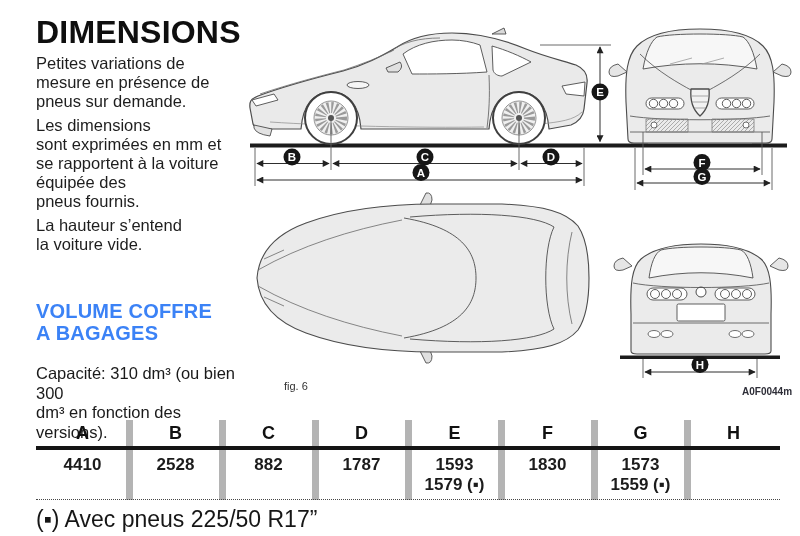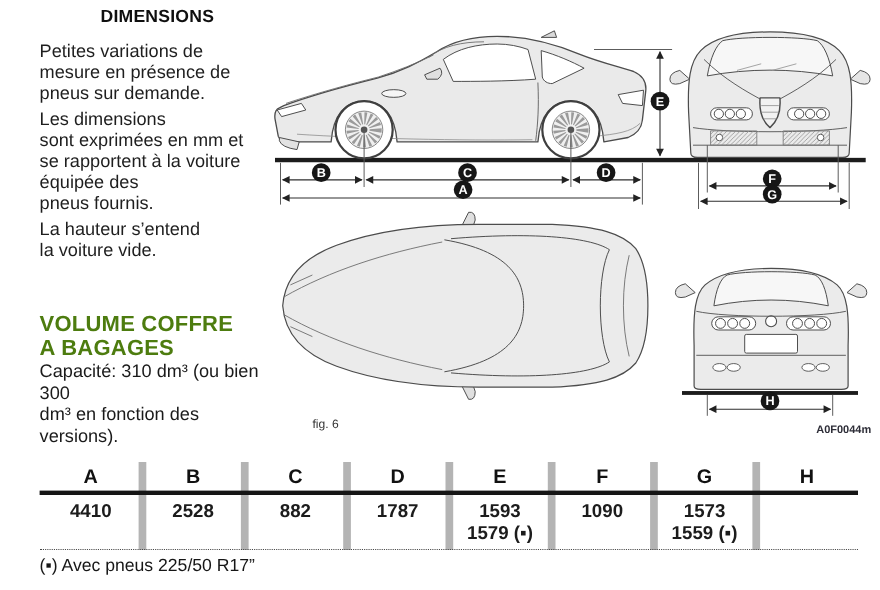--- a/index.html
+++ b/index.html
@@ -6,49 +6,49 @@
   body {
     width:800px; height:536px; background:#ffffff;
     font-family:"Liberation Sans", sans-serif; color:#1a1a1a;
     position:relative; overflow:hidden;
   }
   .page { position:absolute; inset:0; background:#fff; }
 
   
   .left-col { position:absolute; left:36px; top:3px; width:214px; }
   .page-title {
-    font-size:16px; line-height:26px; font-weight:bold; letter-spacing:.2px;
-    margin:0 0 9px 0; color:#0f0f0f;text-align:center;
+    font-size:32px; line-height:26px; font-weight:bold; letter-spacing:.2px;
+    margin:16px 0 9px 0; color:#0f0f0f;
   }
   .para {
     font-size:16.5px; line-height:19px; margin:0 0 5px 0;
     white-space:pre-line; color:#1e1e1e;
   }
   .vol-heading {
-    font-size:20px; line-height:22px; font-weight:bold; color:#4d7c0f;
-    margin:46px 0 1px 0; white-space:pre-line; letter-spacing:.2px;
+    font-size:20px; line-height:22px; font-weight:bold; color:#3b82f6;
+    margin:46px 0 20px 0; white-space:pre-line; letter-spacing:.2px;
   }
   .vol-text { font-size:16.5px; line-height:19.5px; margin:0; white-space:pre-line; }
 
   
   svg.diagram { position:absolute; left:240px; top:12px; }
   .fig-caption { position:absolute; left:284px; top:380px; font-size:11px; color:#333; }
   .fig-code { position:absolute; left:742px; top:386px; font-size:10px; font-weight:bold; color:#2e2e38; }
 
   
   .dim-table { position:absolute; left:36px; top:420px; width:744px; }
   .sep { position:absolute; top:0; bottom:0; width:7px; background:#b4b4b4; }
   .thead, .tbody { position:relative; display:grid; grid-template-columns:repeat(8,1fr); text-align:center; }
   .thead { height:26px; align-items:center; font-size:18px; font-weight:bold; color:#111; }
   .rule { position:relative; height:4px; background:#151515; }
   .tbody {
     padding:5px 0 4px 0; min-height:40px; font-size:17px; line-height:20px;
     white-space:pre-line; border-bottom:1.5px dotted #474747; color:#1c1c1c;font-weight:bold;
   }
-  .footnote { position:absolute; left:36px; top:506px; font-size:16px; color:#161616; }
+  .footnote { position:absolute; left:36px; top:506px; font-size:23px; color:#161616; }
 
   
   .dim-letter { font-family:"Liberation Sans", sans-serif; font-size:11.5px; font-weight:bold; fill:#ffffff; text-anchor:middle; }
 </style>
 </head>
 <body>
 
 <div class="page">
 
   <div class="left-col">
@@ -253,20 +253,20 @@
       <div>H</div>
     </div>
     <div class="rule"></div>
     <div class="tbody">
       <div>4410</div>
       <div>2528</div>
       <div>882</div>
       <div>1787</div>
       <div>1593
 1579 (▪)</div>
-      <div>1090</div>
+      <div>1830</div>
       <div>1573
 1559 (▪)</div>
     </div>
   </div>
 
   <div class="footnote">(▪) Avec pneus 225/50 R17”</div>
 </div>
 
 </body></html>

